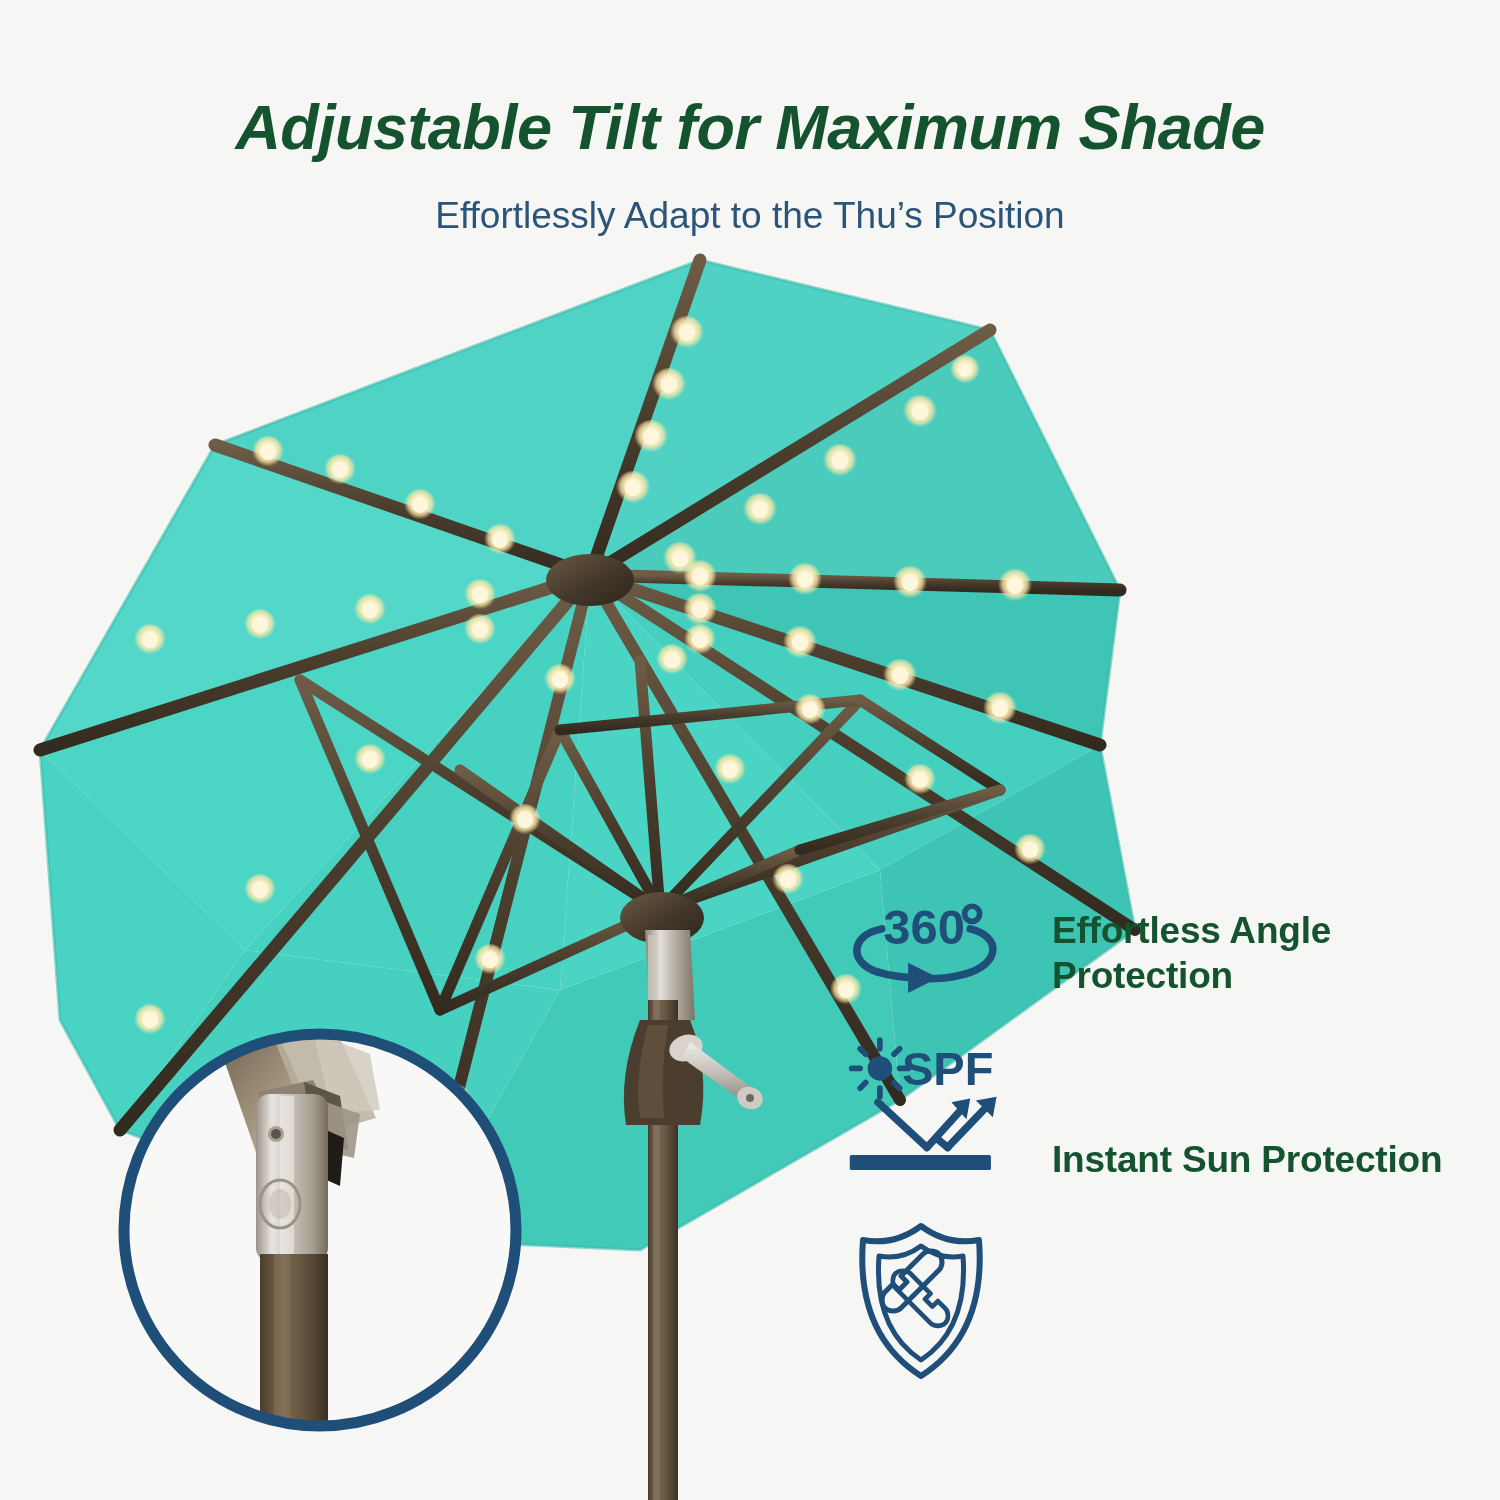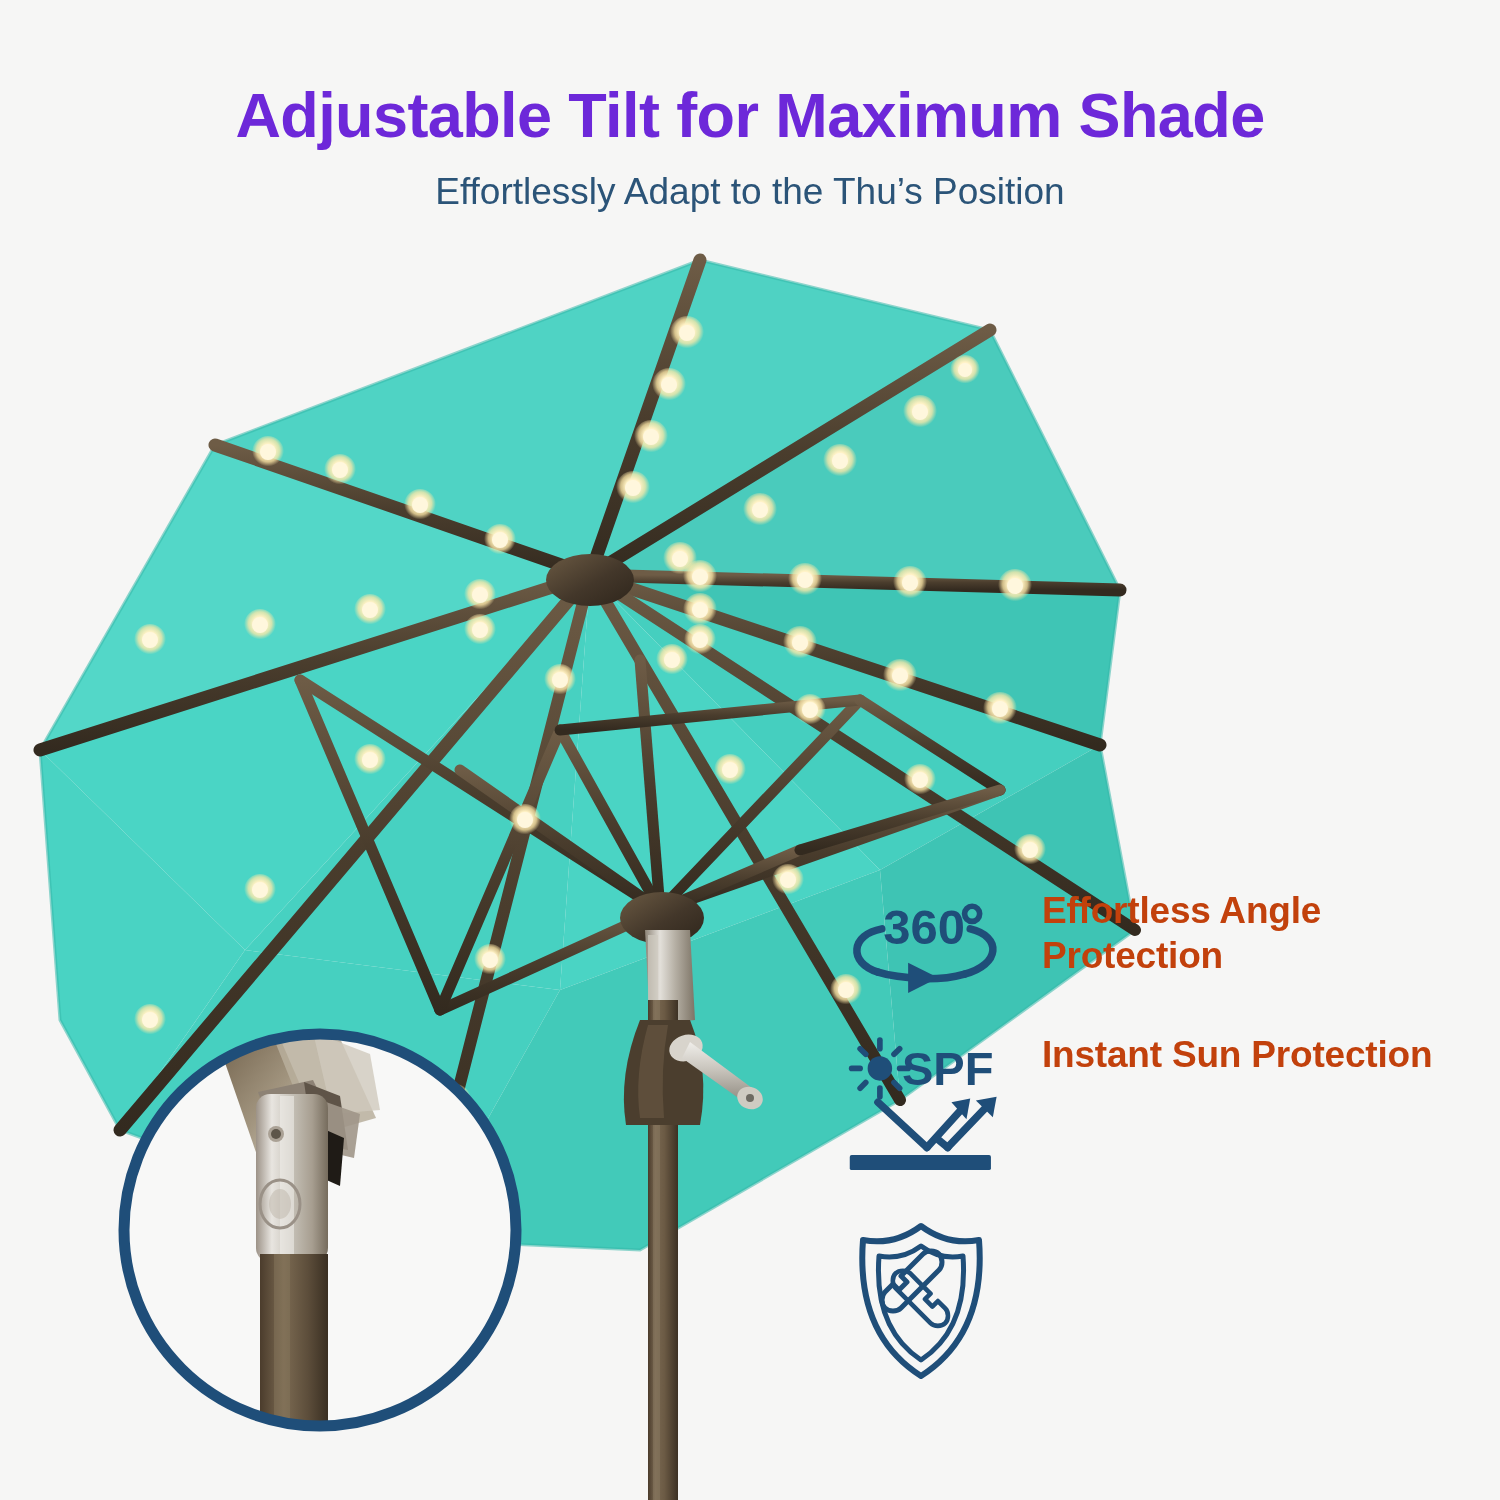--- a/index.html
+++ b/index.html
@@ -11,28 +11,29 @@
     position:relative;
   }
   .stage{position:absolute;inset:0;}
 
   
   .header{
     position:absolute;left:0;top:0;width:1500px;
     text-align:center;
   }
   .title{
-    margin:4px;
+    margin:16px;
     padding-top:78px;
     font-size:63px;
     font-weight:bold;
     letter-spacing:-0.6px;
-    color:#6d28d9;
+    color:#14532d;
     line-height:1.05;
     white-space:nowrap;
+    font-style:italic;
   }
   .subtitle{
     margin:0;
     padding-top:20px;
     font-size:37px;
     font-weight:normal;
     color:#2b5478;
     line-height:1.1;
     white-space:nowrap;
   }
@@ -52,38 +53,39 @@
   }
 
   
   .features{
     position:absolute;
     left:846px;top:888px;
     width:640px;
   }
   .feature{
     display:flex;
-    align-items:flex-start;
-    gap:36px;
+    align-items:flex-end;
+    gap:12px;
     margin-bottom:34px;
   }
   .feature:nth-child(2){margin-bottom:40px;}
   .feature .ficon{
     flex:0 0 auto;
     width:160px;
     display:flex;
     align-items:center;
     justify-content:center;
   }
   .feature .flabel{
     font-size:37px;
     font-weight:bold;
-    color:#c2410c;
+    color:#14532d;
     line-height:1.22;
     letter-spacing:-0.2px;
+    margin-left:34px;
   }
   .f-360{height:110px;}
   .f-spf{height:150px;}
   .f-shield{height:160px;}
 </style>
 </head>
 <body>
 
 <div class="stage">
 

